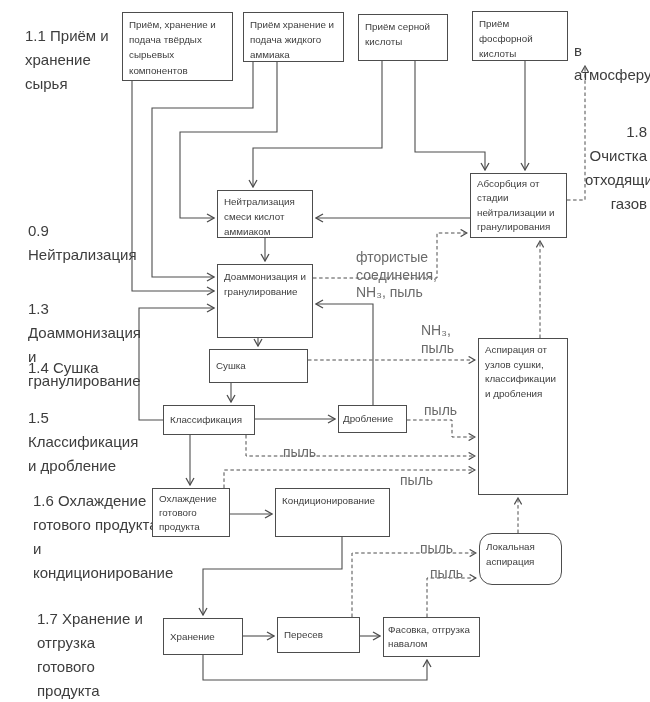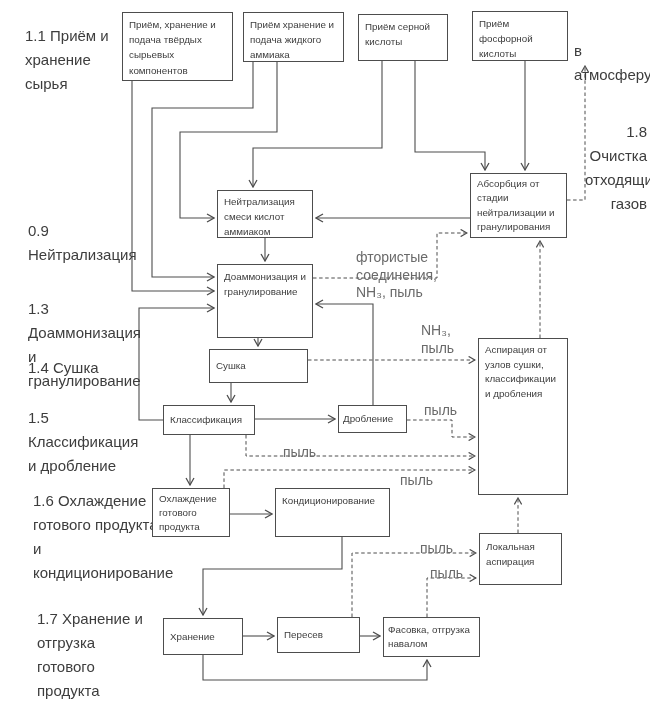--- a/index.html
+++ b/index.html
@@ -87,21 +87,21 @@
   <div class="pbox narrow" style="left:472px; top:11px; width:96px; height:50px;">Приём фосфорной кислоты</div>
   <div class="pbox" style="left:217px; top:190px; width:96px; height:48px; padding-top:3px;">Нейтрализация смеси кислот аммиаком</div>
   <div class="pbox" style="left:470px; top:173px; width:97px; height:65px; padding-top:3px; line-height:1.48;">Абсорбция от стадии нейтрализации и гранулирования</div>
   <div class="pbox" style="left:217px; top:264px; width:96px; height:74px;">Доаммонизация и гранулирование</div>
   <div class="pbox vcenter" style="left:209px; top:349px; width:99px; height:34px;">Сушка</div>
   <div class="pbox vcenter" style="left:163px; top:405px; width:92px; height:30px;">Классификация</div>
   <div class="pbox" style="left:478px; top:338px; width:90px; height:157px; line-height:1.5;">Аспирация от узлов сушки, классификации и дробления</div>
   <div class="pbox vcenter" style="left:338px; top:405px; width:69px; height:28px; padding:2px 4px;">Дробление</div>
   <div class="pbox" style="left:152px; top:488px; width:78px; height:49px; padding-top:3px; line-height:1.45;">Охлаждение готового продукта</div>
   <div class="pbox" style="left:275px; top:488px; width:115px; height:49px;">Кондиционирование</div>
-  <div class="pbox" style="left:479px; top:533px; width:83px; height:52px; padding-top:5px;">Локальная аспирация</div>
+  <div class="pbox" style="left:479px; top:533px; width:83px; height:52px; padding-top:5px;border-radius:13px;">Локальная аспирация</div>
   <div class="pbox vcenter" style="left:163px; top:618px; width:80px; height:37px;">Хранение</div>
   <div class="pbox vcenter" style="left:277px; top:617px; width:83px; height:36px;">Пересев</div>
   <div class="pbox vcenter" style="left:383px; top:617px; width:97px; height:40px; padding:2px 4px; line-height:1.45;">Фасовка, отгрузка навалом</div>
 
   <div class="flowlab" style="left:356px; top:249px; width:70px;">фтористые соединения, NH₃, пыль</div>
   <div class="flowlab" style="left:390px; top:322px; width:60px;margin-left:31px;">NH₃, пыль</div>
   <div class="flowlab" style="left:424px; top:402px; width:30px;">пыль</div>
   <div class="flowlab" style="left:283px; top:444px; width:30px;">пыль</div>
   <div class="flowlab" style="left:400px; top:472px; width:30px;">пыль</div>
   <div class="flowlab" style="left:420px; top:540px; width:30px;">пыль</div>

